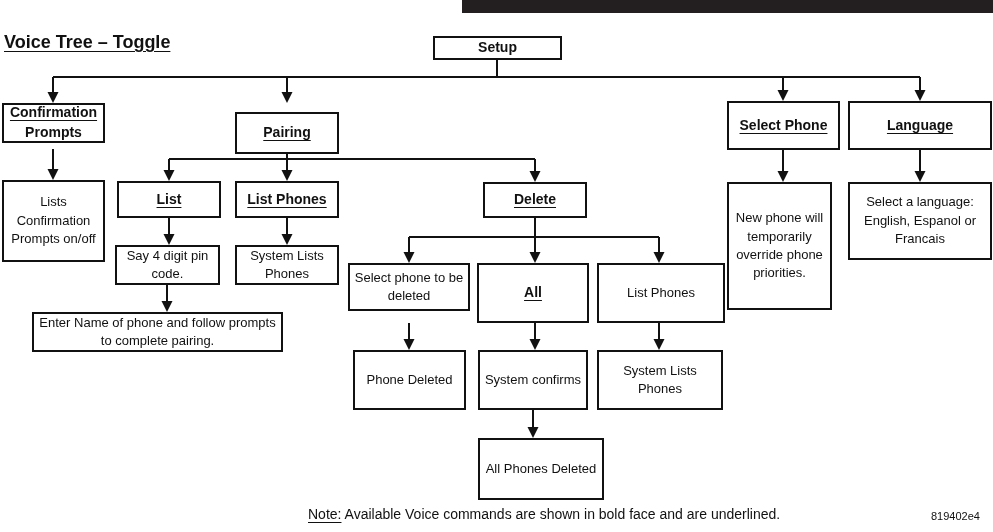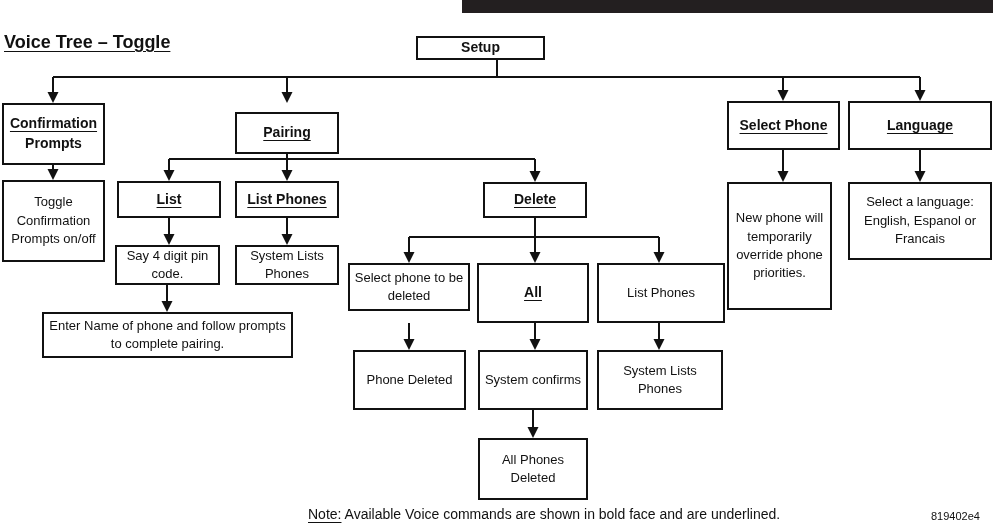--- a/index.html
+++ b/index.html
@@ -100,45 +100,45 @@
   <g>
     <path d="M783 150 V171"></path>
       <polygon points="777.5,171 788.5,171 783,182"></polygon>
   </g>
   <g>
     <path d="M920 150 V171"></path>
       <polygon points="914.5,171 925.5,171 920,182"></polygon>
   </g>
 </svg>
 
-<div class="node cmd" style="left:416px;top:36px;width:129px;height:24px">
+<div class="node cmd" style="left:433px;top:36px;width:129px;height:24px">
   <span>Setup</span>
 </div>
 
-<div class="node cmd" style="left:2px;top:103px;width:103px;height:62px">
+<div class="node cmd" style="left:2px;top:103px;width:103px;height:40px">
   <span>
     <span class="u">Confirmation</span><br>
     <span>Prompts</span>
   </span>
 </div>
 
 <div class="node cmd" style="left:235px;top:112px;width:104px;height:42px">
   <span class="u">Pairing</span>
 </div>
 
 <div class="node cmd" style="left:727px;top:101px;width:113px;height:49px">
   <span class="u">Select Phone</span>
 </div>
 
 <div class="node cmd" style="left:848px;top:101px;width:144px;height:49px">
   <span class="u">Language</span>
 </div>
 
 <div class="node" style="left:2px;top:180px;width:103px;height:82px">
-  <span>Toggle Confirmation Prompts on/off</span>
+  <span>Lists Confirmation Prompts on/off</span>
 </div>
 
 <div class="node cmd" style="left:117px;top:181px;width:104px;height:37px">
   <span class="u">List</span>
 </div>
 
 <div class="node cmd" style="left:235px;top:181px;width:104px;height:37px">
   <span class="u">List Phones</span>
 </div>
 
@@ -147,21 +147,21 @@
 </div>
 
 <div class="node" style="left:115px;top:245px;width:105px;height:40px">
   <span>Say 4 digit pin code.</span>
 </div>
 
 <div class="node" style="left:235px;top:245px;width:104px;height:40px">
   <span>System Lists Phones</span>
 </div>
 
-<div class="node" style="left:42px;top:312px;width:251px;height:46px">
+<div class="node" style="left:32px;top:312px;width:251px;height:40px">
   <span>Enter Name of phone and follow prompts to complete pairing.</span>
 </div>
 
 <div class="node" style="left:348px;top:263px;width:122px;height:48px">
   <span>Select phone to be deleted</span>
 </div>
 
 <div class="node cmd" style="left:477px;top:263px;width:112px;height:60px">
   <span class="u">All</span>
 </div>
@@ -175,21 +175,21 @@
 </div>
 
 <div class="node" style="left:478px;top:350px;width:110px;height:60px">
   <span>System confirms</span>
 </div>
 
 <div class="node" style="left:597px;top:350px;width:126px;height:60px">
   <span>System Lists Phones</span>
 </div>
 
-<div class="node" style="left:478px;top:438px;width:110px;height:62px">
+<div class="node" style="left:478px;top:438px;width:126px;height:62px">
   <span>All Phones Deleted</span>
 </div>
 
 <div class="node" style="left:727px;top:182px;width:105px;height:128px">
   <span>New phone will temporarily override phone priorities.</span>
 </div>
 
 <div class="node" style="left:848px;top:182px;width:144px;height:78px">
   <span>Select a language: English, Espanol or Francais</span>
 </div>

